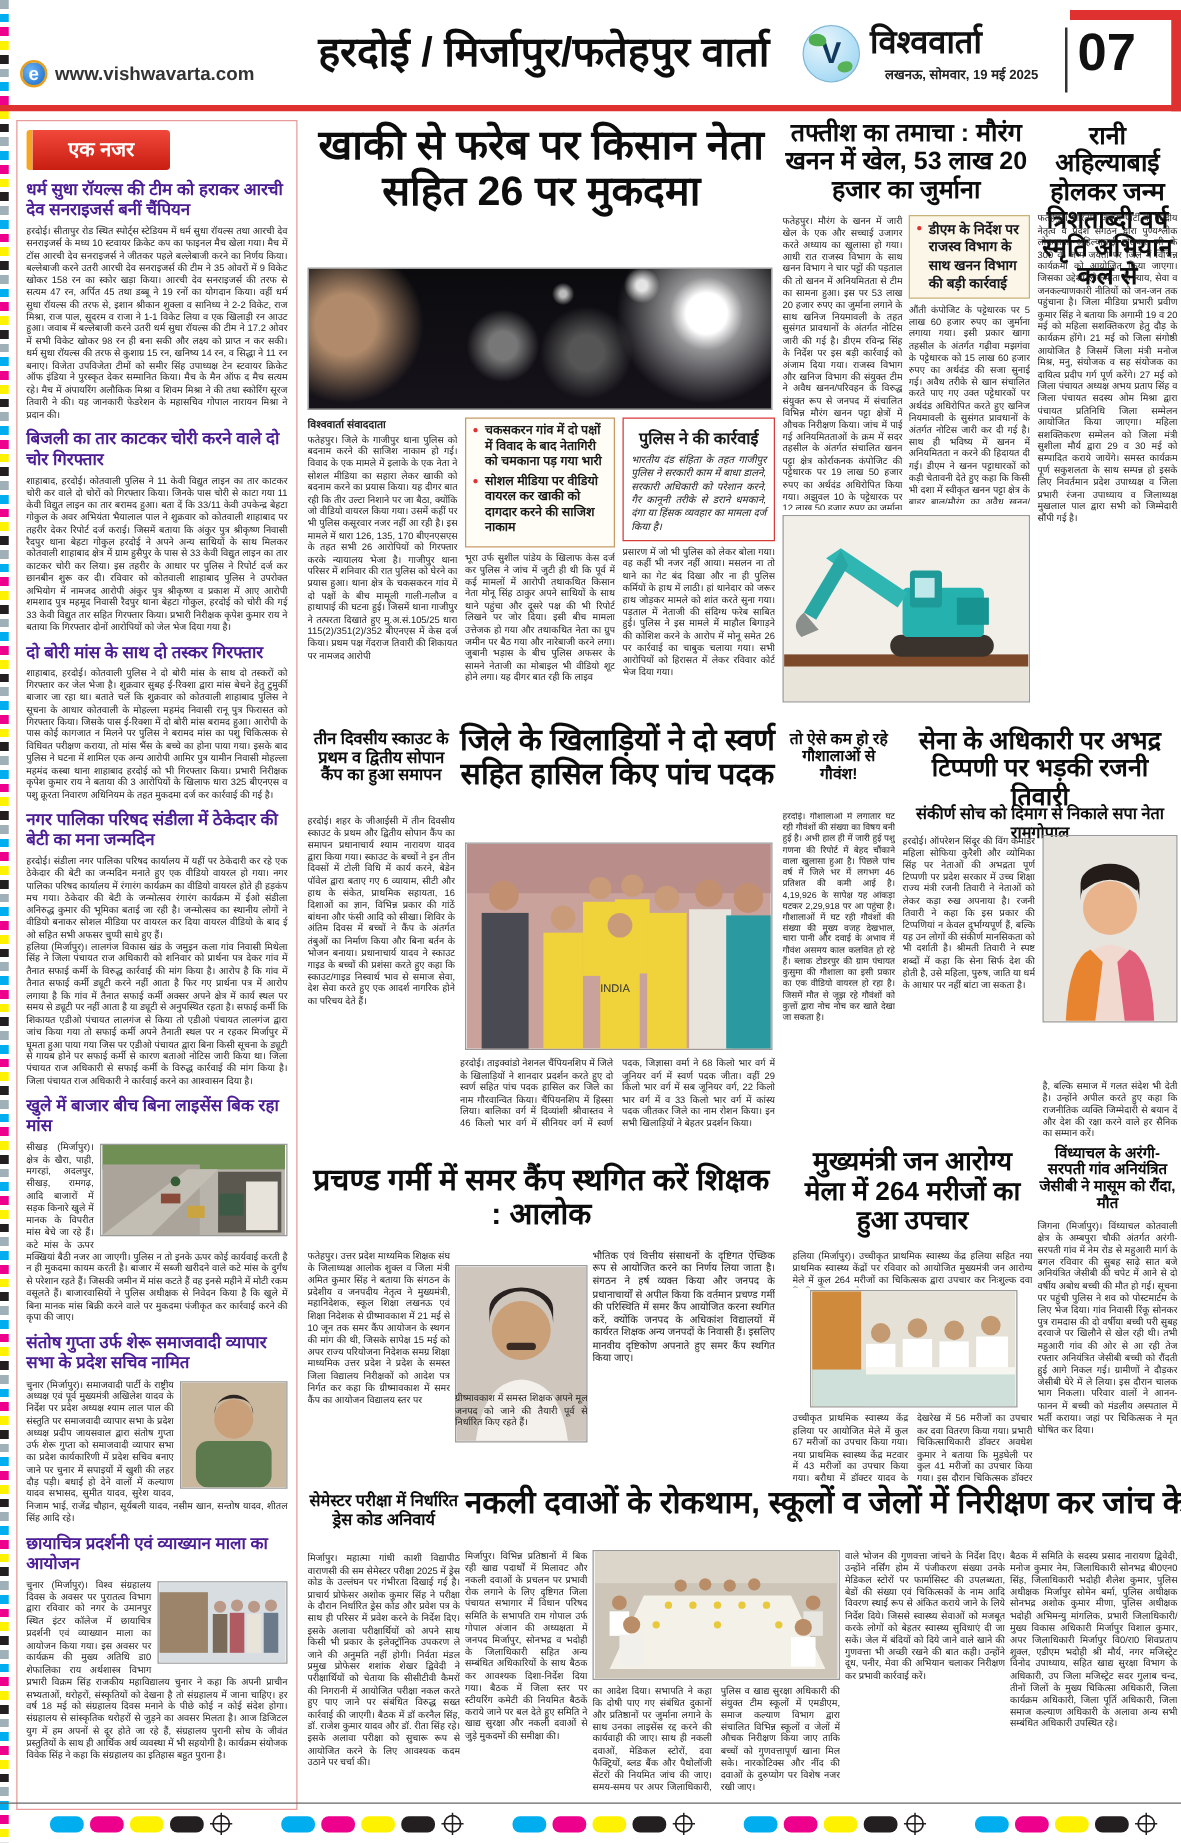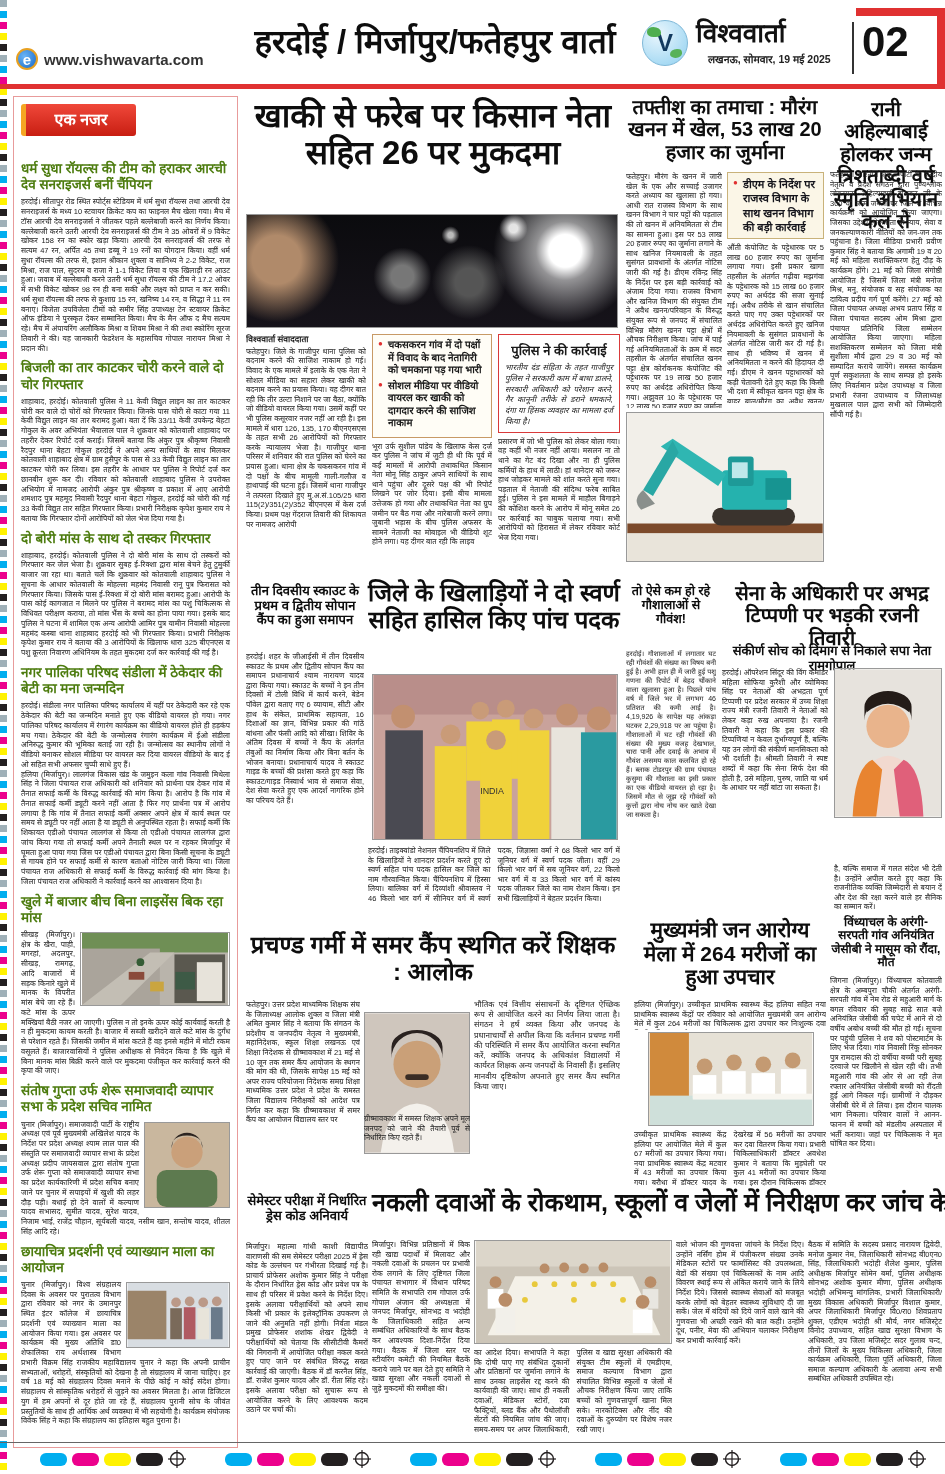--- a/index.html
+++ b/index.html
@@ -29,22 +29,22 @@
   .mastname{font-size:26px;font-weight:800;color:#111;line-height:1;font-family:Liberation Serif, serif;}
   .mastdate{font-size:10.5px;font-weight:bold;color:#222;margin-top:5px;margin-left:12px;}
   .hdr-vline{left:852px;top:22px;width:2px;height:52px;background:#333;}
   .pageno{left:862px;top:18px;font-size:42px;font-weight:800;color:#111;}
   .red-top{left:856px;top:8px;width:89px;height:8px;background:#e03131;}
   .red-right{left:937px;top:8px;width:8px;height:81px;background:#e03131;}
   .redline{left:0px;top:84px;width:945px;height:5px;background:#e03131;}
   
   #rail{left:13px;top:96px;width:225px;height:1352px;border:1px solid #e89b9b;box-sizing:border-box;padding:7px 7px 0 7px;overflow:hidden;}
   .badge{width:110px;background:linear-gradient(180deg,#f0483a,#c81e12);border-left:5px solid #f5a623;
-         color:#fff;font-weight:800;font-size:16px;text-align:center;padding:4px 0 6px 0;border-radius:3px;margin-bottom:25px;}
-  .rail-h{font-size:13.5px;font-weight:800;color:#4d7c0f;line-height:1.2;margin:7px 0 4px 0;}
+         color:#fff;font-weight:800;font-size:16px;text-align:center;padding:4px 0 6px 0;border-radius:3px;margin-bottom:8px;}
+  .rail-h{font-size:13.5px;font-weight:800;color:#4c1d95;line-height:1.2;margin:7px 0 4px 0;}
   .rail-b{font-size:7.5px;line-height:1.3;text-align:justify;color:#222;}
   .fl-r{float:right;margin:2px 0 3px 5px;}
   
   .co1{border:1px solid #c89a66;background:#fffdf6;padding:4px 5px;font-size:10px;font-weight:800;line-height:1.25;color:#1b1b1b;}
   .co1 .pt{display:block;position:relative;padding-left:10px;margin-bottom:3px;}
   .co1 .pt:before{content:"●";color:#e03131;position:absolute;left:0;top:0;font-size:8px;}
   .co2{border:1.5px solid #d93a3a;background:#fff;padding:4px 6px;}
   .co2 .t{font-size:13px;font-weight:800;text-align:center;margin:2px 0 4px 0;}
   .co2 .b{font-size:8px;line-height:1.35;color:#222;text-align:justify;font-style:italic;}
   .co3{border:1px solid #c9b27a;background:#fbf6e7;padding:4px 5px;position:relative;}
@@ -69,21 +69,21 @@
 </div>
 <div class="abs sect hl">हरदोई / मिर्जापुर/फतेहपुर वार्ता</div>
 <div class="abs mast">
   <span class="globe">V</span>
   <span>
     <div class="mastname">विश्ववार्ता</div>
     <div class="mastdate">लखनऊ,  सोमवार, 19 मई 2025</div>
   </span>
 </div>
 <div class="abs hdr-vline"></div>
-<div class="abs pageno">02</div>
+<div class="abs pageno">07</div>
 <div class="abs red-top"></div>
 <div class="abs red-right"></div>
 <div class="abs redline"></div>
 
 <div class="abs" id="rail">
   <div class="badge">एक नजर</div>
 
   <div>
     <div class="rail-h">धर्म सुधा रॉयल्स की टीम को हराकर आरची देव सनराइजर्स बनीं चैंपियन</div>
     <div class="rail-b">हरदोई। सीतापुर रोड स्थित स्पोर्ट्स स्टेडियम में धर्म सुधा रॉयल्स तथा आरची देव सनराइजर्स के मध्य 10 स्टवायर क्रिकेट कप का फाइनल मैच खेला गया। मैच में टॉस आरची देव सनराइजर्स ने जीतकर पहले बल्लेबाजी करने का निर्णय किया। बल्लेबाजी करने उतरी आरची देव सनराइजर्स की टीम ने 35 ओवरों में 9 विकेट खोकर 158 रन का स्कोर खड़ा किया। आरची देव सनराइजर्स की तरफ से सत्यम 47 रन, अर्पित 45 तथा डब्बू ने 19 रनों का योगदान किया। वहीं धर्म सुधा रॉयल्स की तरफ से, इशान श्रीकान शुक्ला व सानिध्य ने 2-2 विकेट, राज मिश्रा, राज पाल, सुदरम व राजा ने 1-1 विकेट लिया व एक खिलाड़ी रन आउट हुआ। जवाब में बल्लेबाजी करने उतरी धर्म सुधा रॉयल्स की टीम ने 17.2 ओवर में सभी विकेट खोकर 98 रन ही बना सकी और लक्ष्य को प्राप्त न कर सकी। धर्म सुधा रॉयल्स की तरफ से कुशाग्र 15 रन, खनिष्य 14 रन, व सिद्धा ने 11 रन बनाए। विजेता उपविजेता टीमों को समीर सिंह उपाध्यक्ष टेन स्टवायर क्रिकेट ऑफ इंडिया ने पुरस्कृत देकर सम्मानित किया। मैच के मैन ऑफ द मैच सत्यम रहे। मैच में अंपायरिंग अलौकिक मिश्रा व शिवम मिश्रा ने की तथा स्कोरिंग सूरज तिवारी ने की। यह जानकारी फेडरेशन के महासचिव गोपाल नारायन मिश्रा ने प्रदान की।</div>

